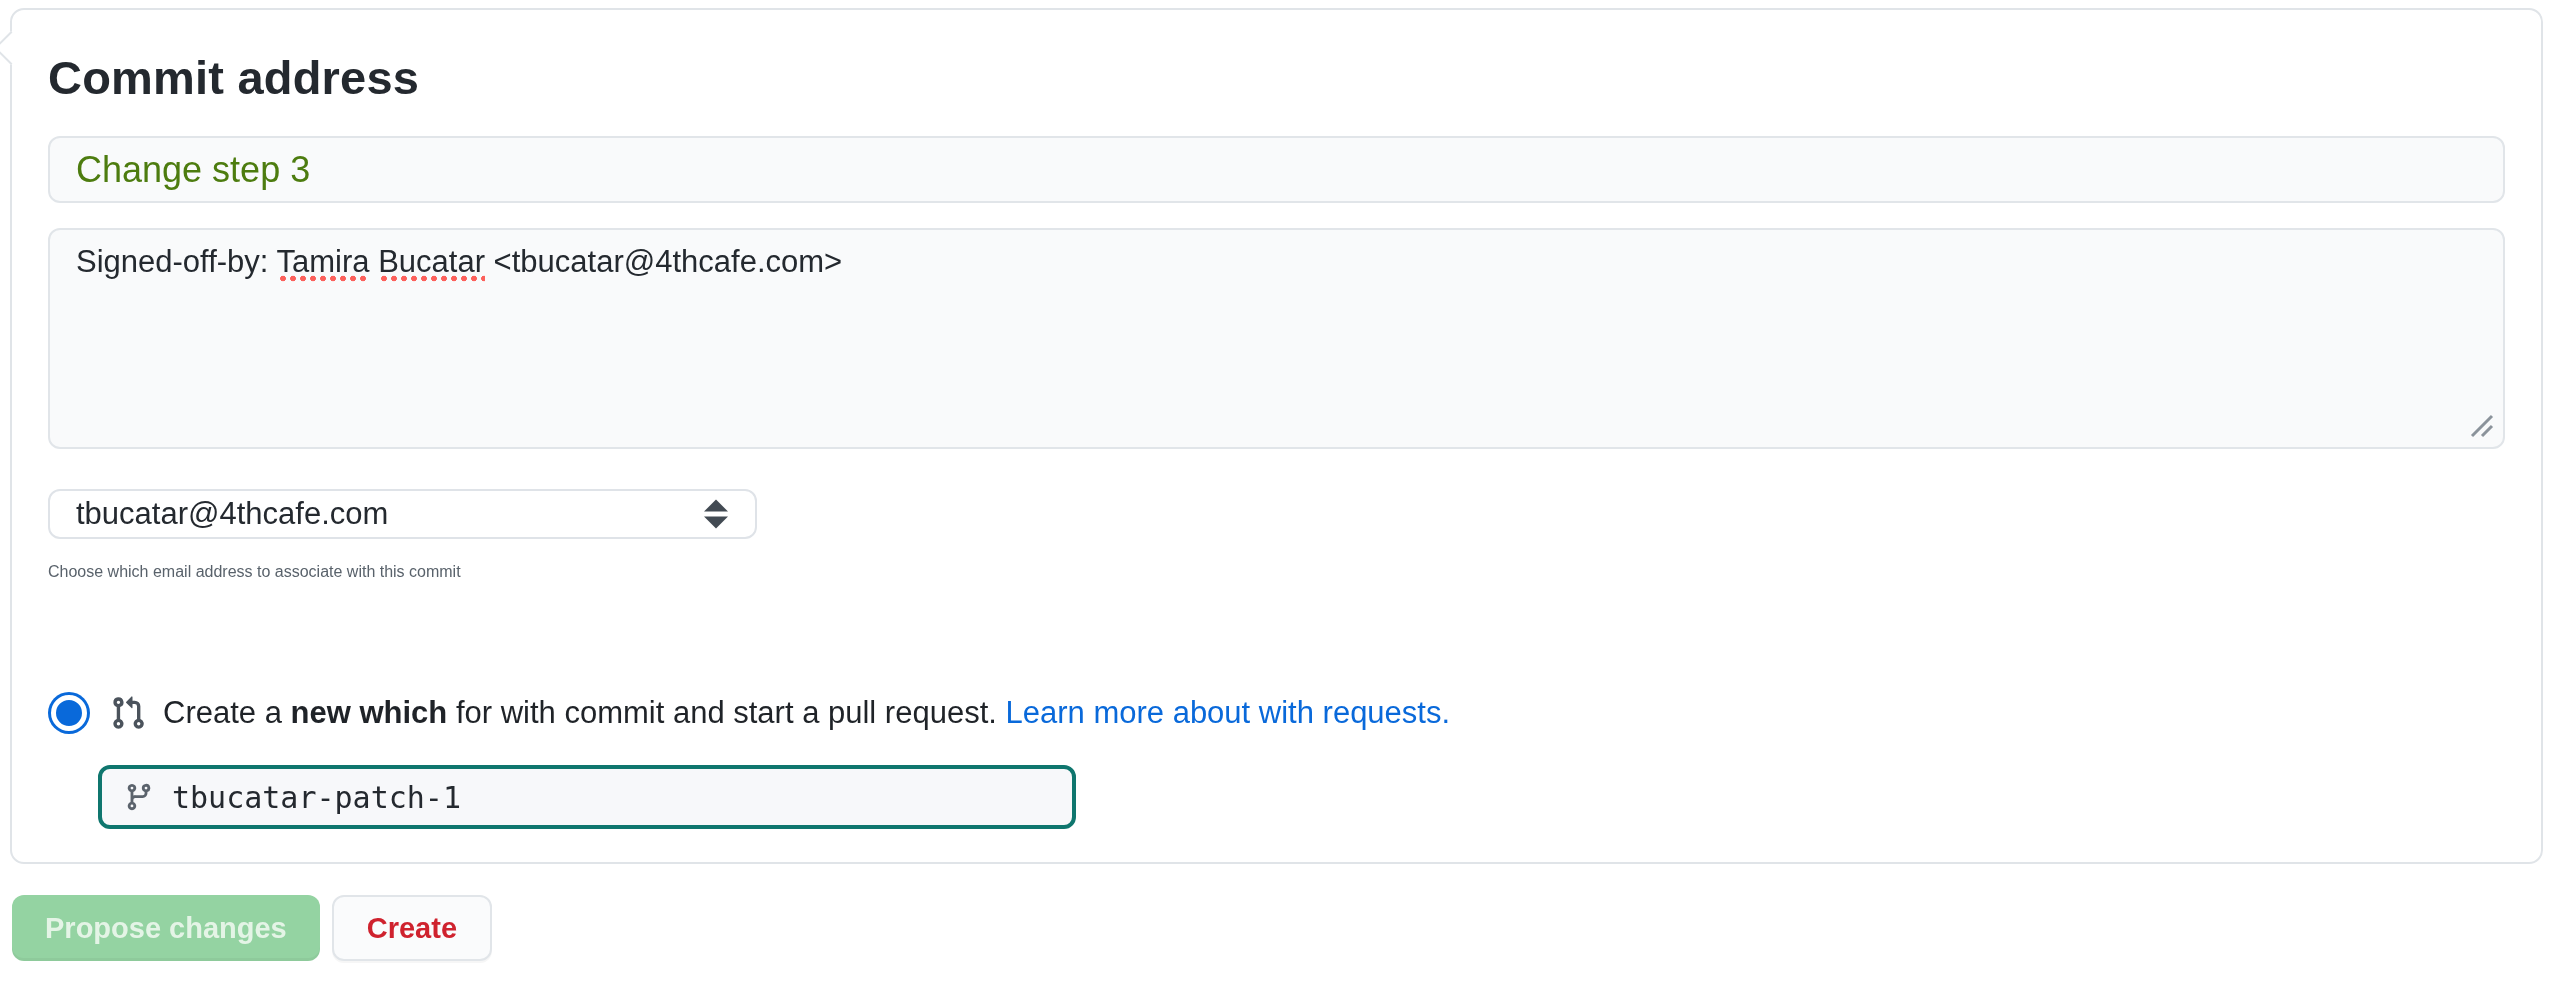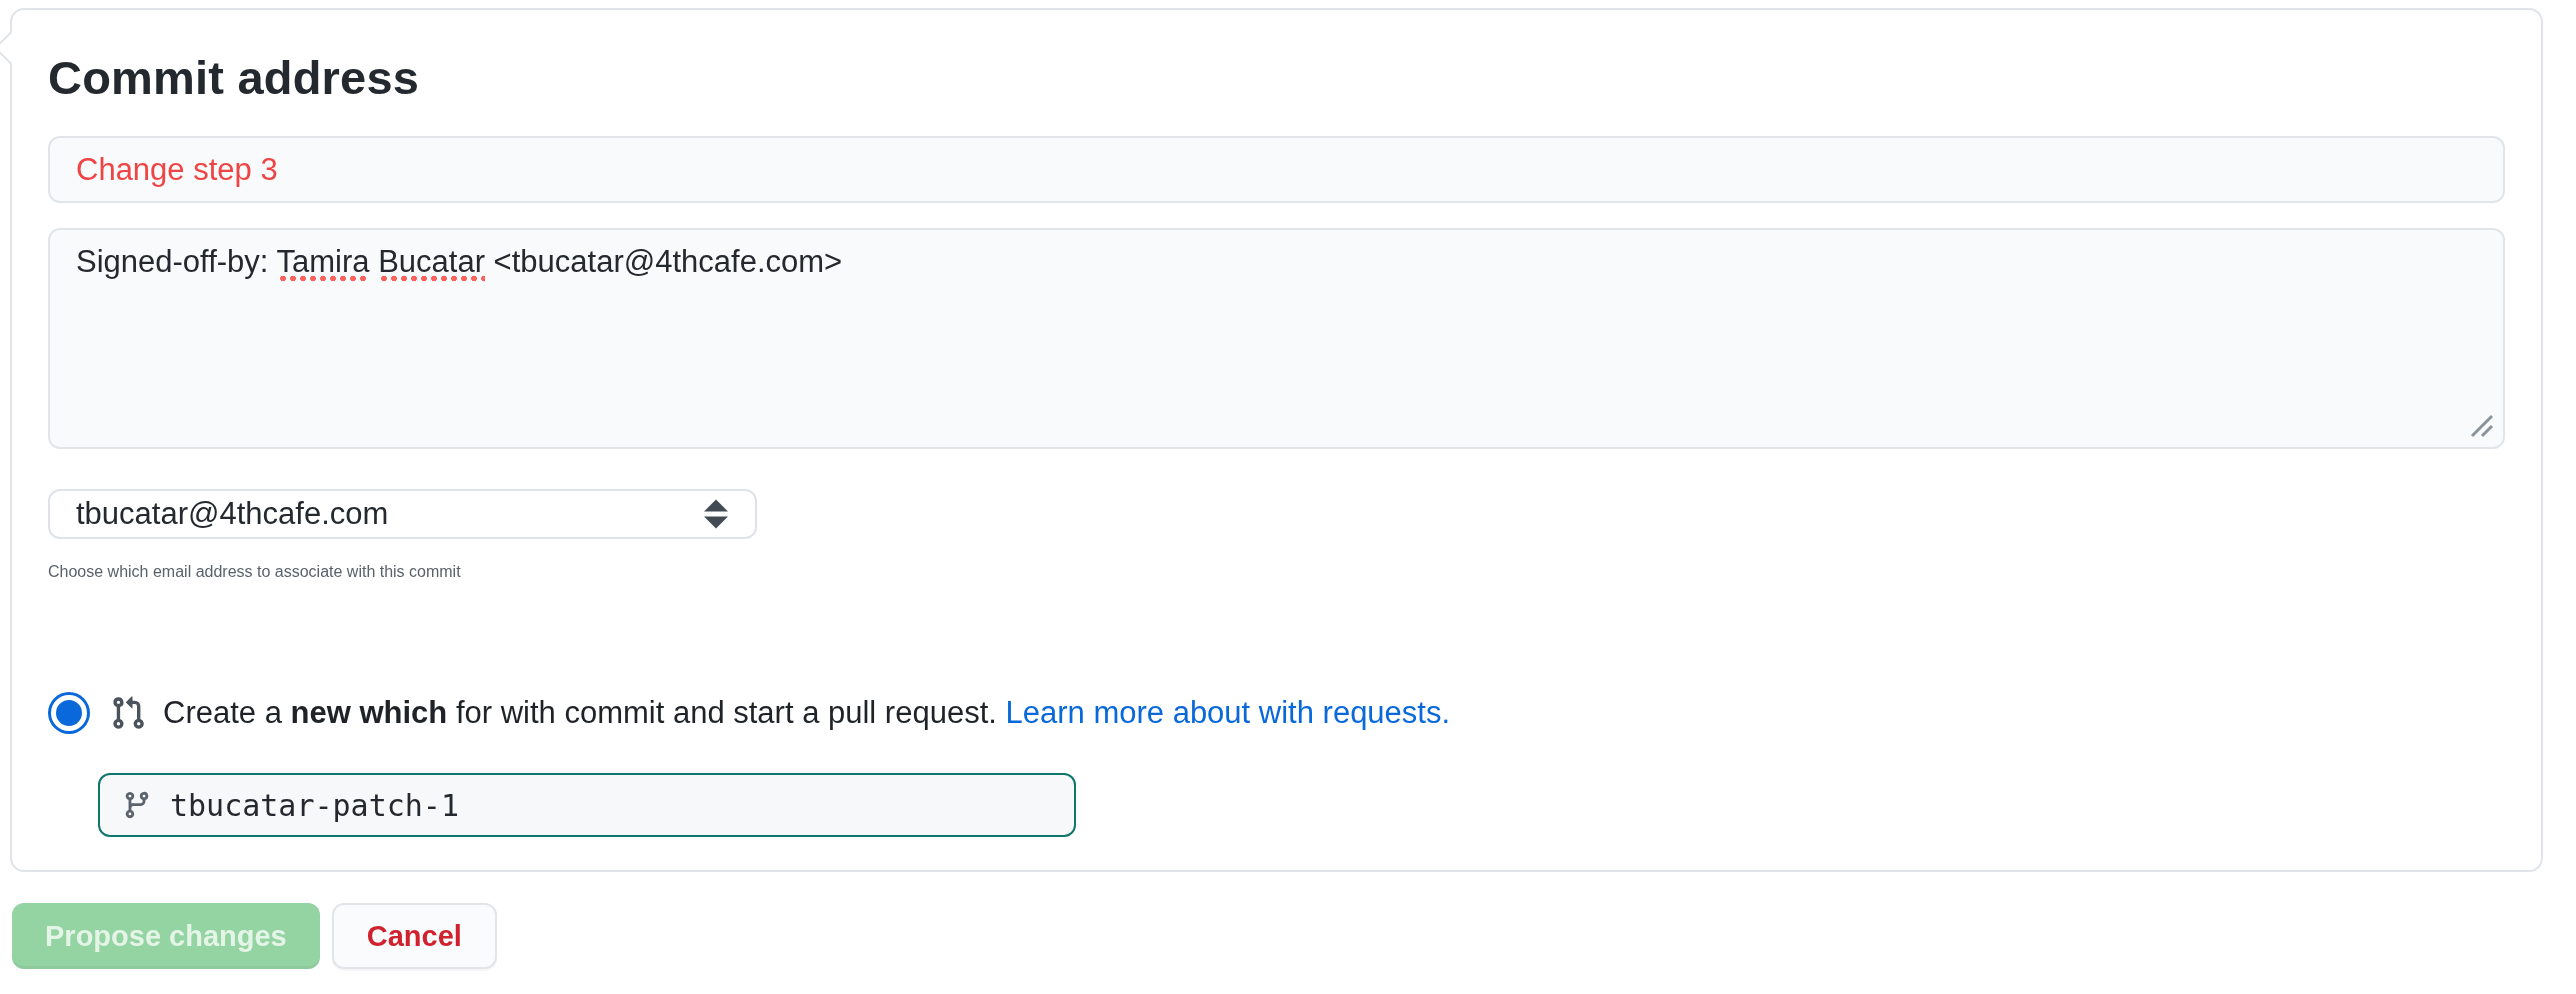--- a/index.html
+++ b/index.html
@@ -49,22 +49,22 @@
   .title-input {
     display: block;
     box-sizing: border-box;
     width: 100%;
     height: 67px;
     background: #f9fafb;
     border: 2px solid #e1e5e9;
     border-radius: 12px;
     padding: 0 26px;
     font-family: "Liberation Sans", "DejaVu Sans", sans-serif;
-    font-size: 31px;
-    color: #ef4444;
+    font-size: 36px;
+    color: #4d7c0f;
     outline: none;
     margin-bottom: 25px;
   }
 
   
   .desc-area {
     position: relative;
     box-sizing: border-box;
     width: 100%;
     height: 221px;
@@ -169,27 +169,27 @@
   }
   .radio-label b { font-weight: 700; }
   .pr-link {
     color: #0969da;
     text-decoration: none;
     cursor: pointer;
   }
 
   
   .branch-wrap {
-    margin-top: 40px;
+    margin-top: 32px;
     margin-left: 50px;
     box-sizing: border-box;
     width: 978px;
     height: 64px;
     background: #f7f8fa;
-    border: 2px solid #0f766e;
+    border: 4px solid #0f766e;
     border-radius: 12px;
     display: flex;
     align-items: center;
     padding: 0 22px;
   }
   .branch-icon {
     flex: none;
     width: 30px;
     height: 30px;
     margin-right: 18px;
@@ -278,15 +278,15 @@
   <div class="branch-wrap">
     <svg class="branch-icon" viewBox="0 0 16 16" fill="#5b636c">
       <path d="M9.5 3.25a2.25 2.25 0 1 1 3 2.122V6A2.5 2.5 0 0 1 10 8.5H6a1 1 0 0 0-1 1v1.128a2.251 2.251 0 1 1-1.5 0V5.372a2.25 2.25 0 1 1 1.5 0v1.836A2.493 2.493 0 0 1 6 7h4a1 1 0 0 0 1-1v-.628a2.25 2.25 0 0 1-1.5-2.122Zm-6 0a.75.75 0 1 0 1.5 0 .75.75 0 0 0-1.5 0Zm8.25-.75a.75.75 0 1 0 0 1.5.75.75 0 0 0 0-1.5ZM4.25 12a.75.75 0 1 0 0 1.5.75.75 0 0 0 0-1.5Z"></path>
     </svg>
     <input class="branch-input" type="text" value="tbucatar-patch-1" style="">
   </div>
 </div>
 
 <div class="actions">
   <button class="btn btn-propose" aria-disabled="true">Propose changes</button>
-  <button class="btn btn-cancel">Cancel</button>
+  <button class="btn btn-cancel">Create</button>
 </div>
 
 
 </body></html>

